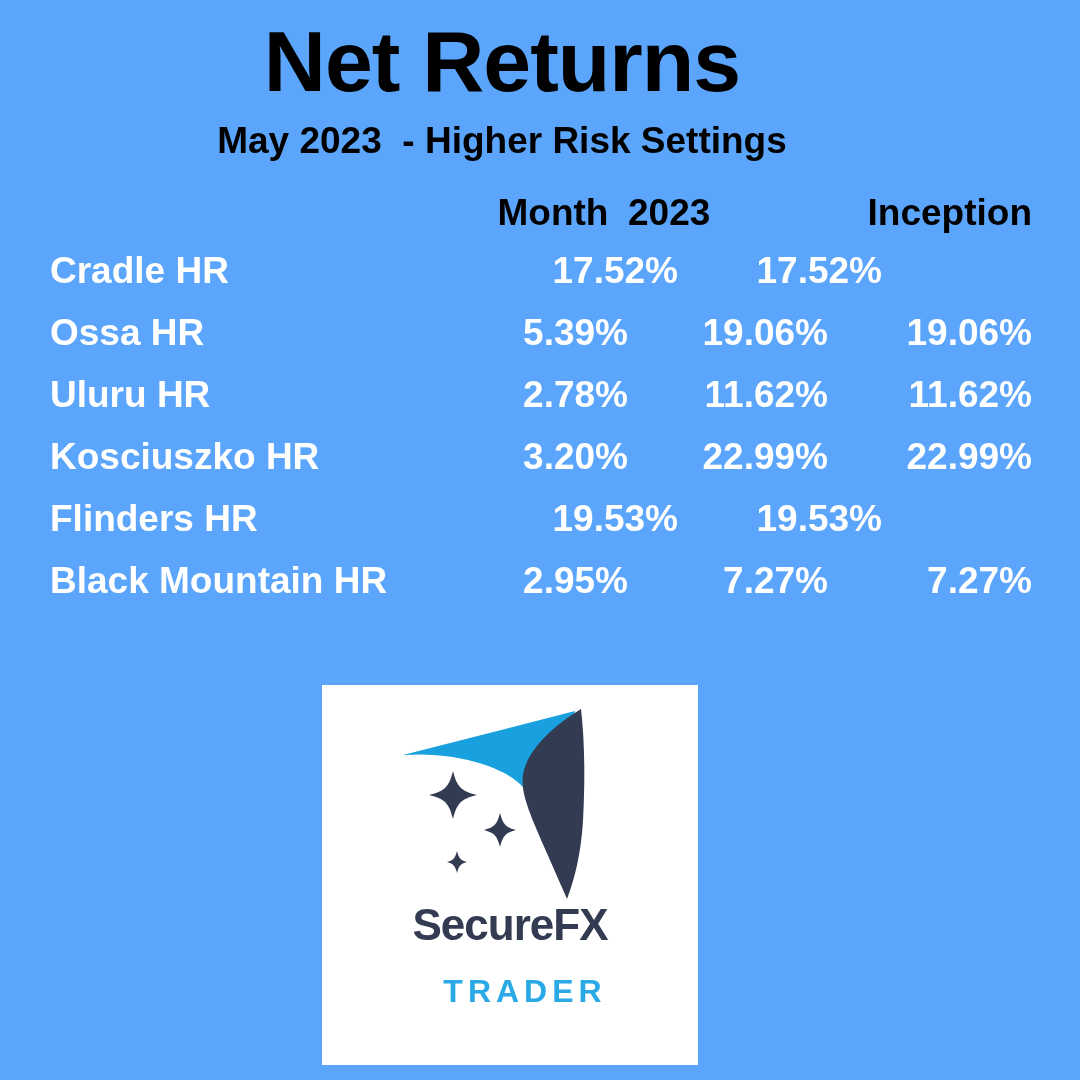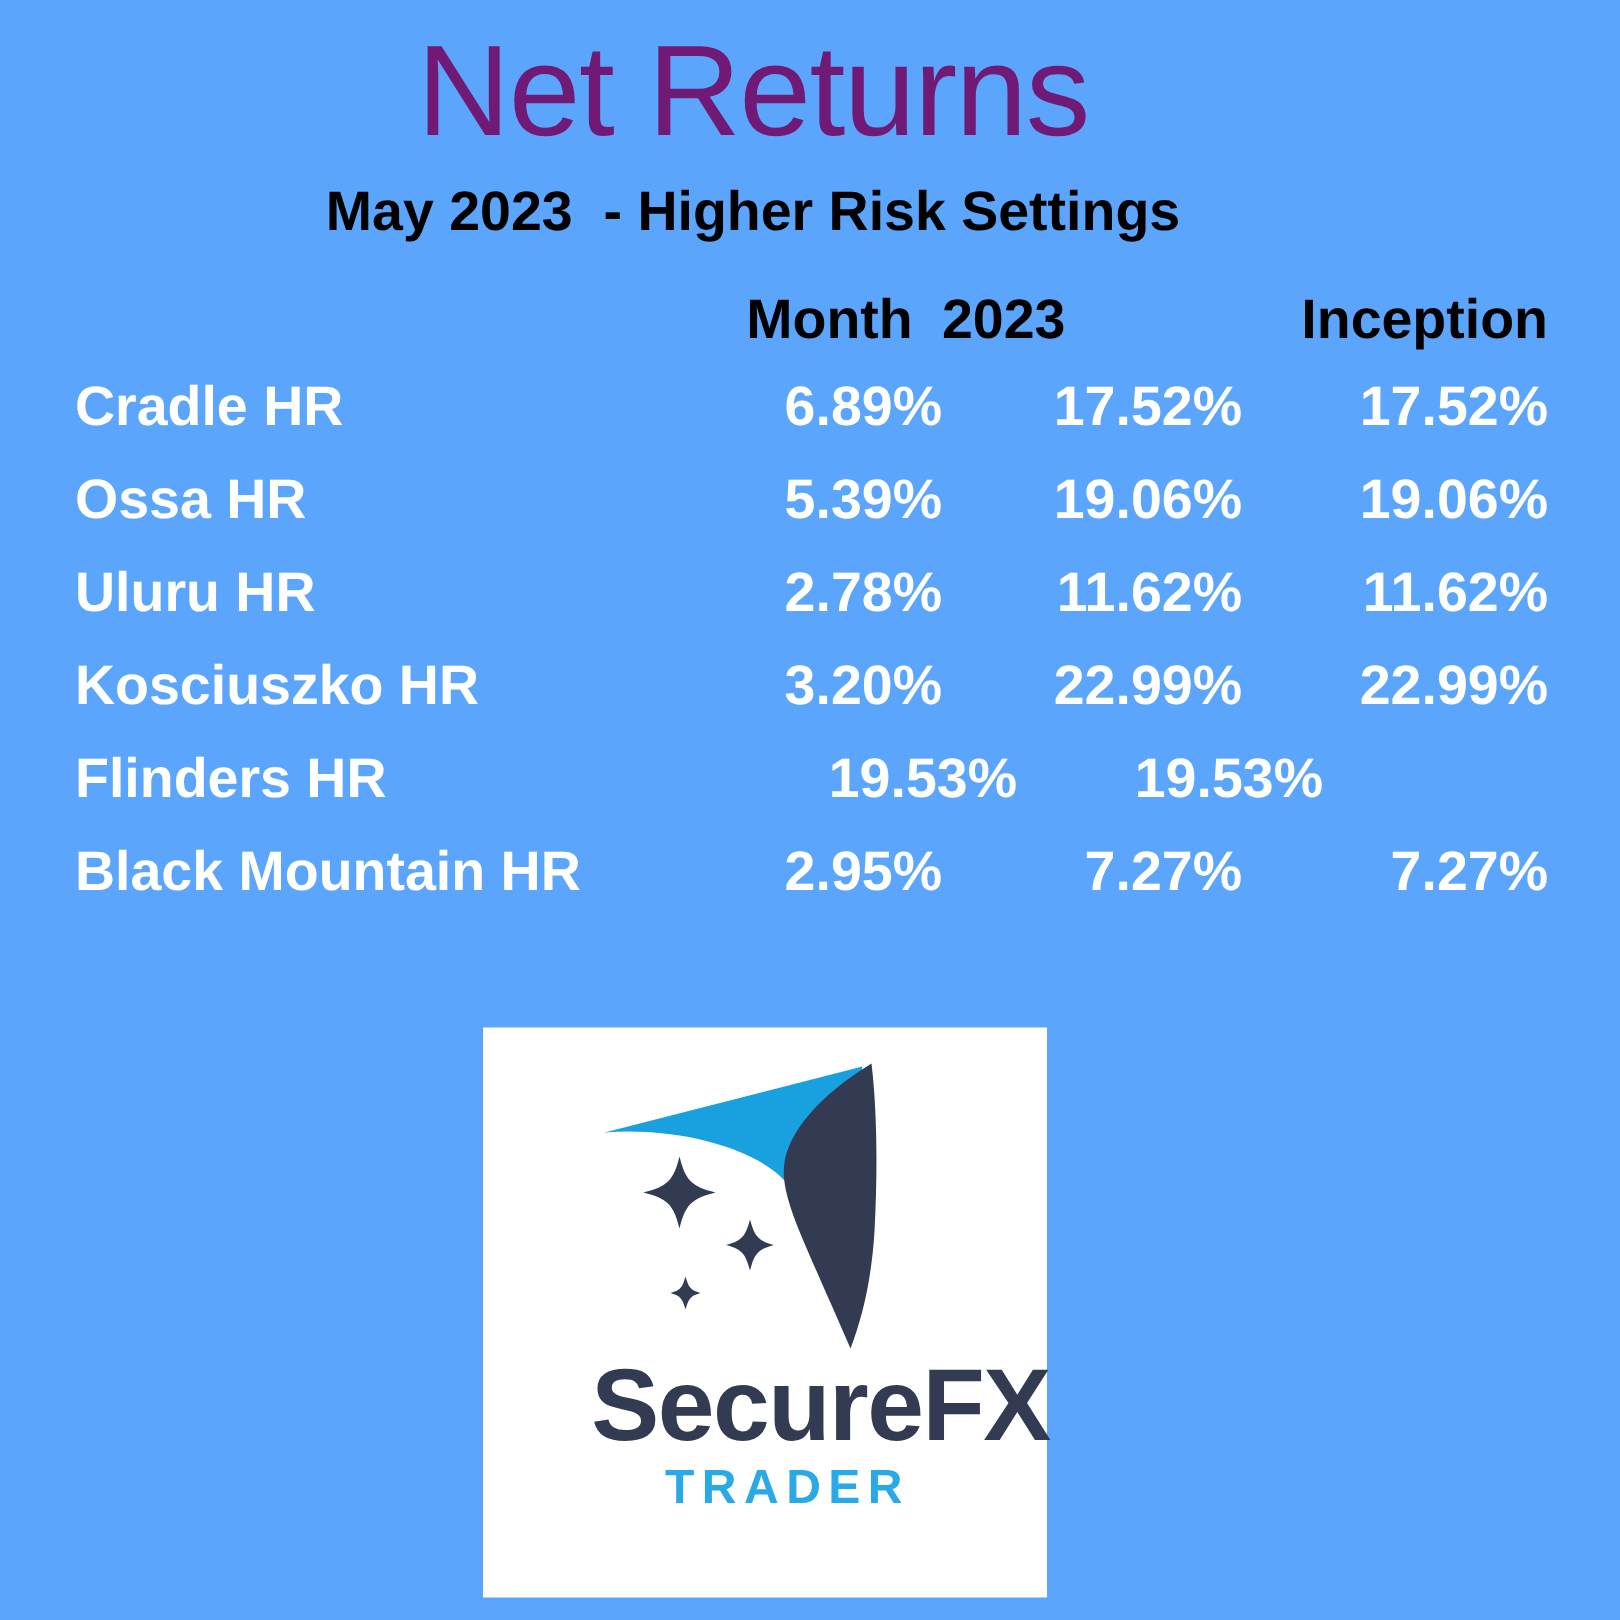--- a/index.html
+++ b/index.html
@@ -25,22 +25,22 @@
 
   
   .title {
     position: absolute;
     top: 18px;
     left: 0;
     width: 1004px;
     text-align: center;
     font-size: 86px;
     line-height: 1.0;
-    font-weight: 400;
-    color: #701a75;
+    font-weight: 700;
+    color: #000000;
     letter-spacing: -1px;
   }
 
   .subtitle {
     position: absolute;
     top: 122px;
     left: 0;
     width: 1004px;
     text-align: center;
     font-size: 37px;
@@ -122,26 +122,25 @@
     width: 230px;
     height: 200px;
   }
 
   .logo-wordmark {
     position: absolute;
     left: 0;
     top: 218px;
     width: 376px;
     text-align: center;
-    font-size: 68px;
+    font-size: 44px;
     font-weight: 700;
     color: #333b52;
     line-height: 1.0;
     letter-spacing: -1px;
-    margin-left: 37px;
   }
 
   .logo-wordmark .fx {
     font-weight: 700;
   }
 
   .logo-sub {
     position: absolute;
     left: 0;
     top: 290px;
@@ -167,21 +166,20 @@
 
     <div class="row header-row">
       <div class="cell-label"></div>
       <div class="cell-head head-month">Month</div>
       <div class="cell-head head-year">2023</div>
       <div class="cell-head head-incep">Inception</div>
     </div>
 
     <div class="row">
       <div class="cell-label">Cradle HR</div>
-      <div class="cell-num col-month">6.89%</div>
       <div class="cell-num col-year">17.52%</div>
       <div class="cell-num col-incep">17.52%</div>
     </div>
 
     <div class="row">
       <div class="cell-label">Ossa HR</div>
       <div class="cell-num col-month">5.39%</div>
       <div class="cell-num col-year">19.06%</div>
       <div class="cell-num col-incep">19.06%</div>
     </div>

